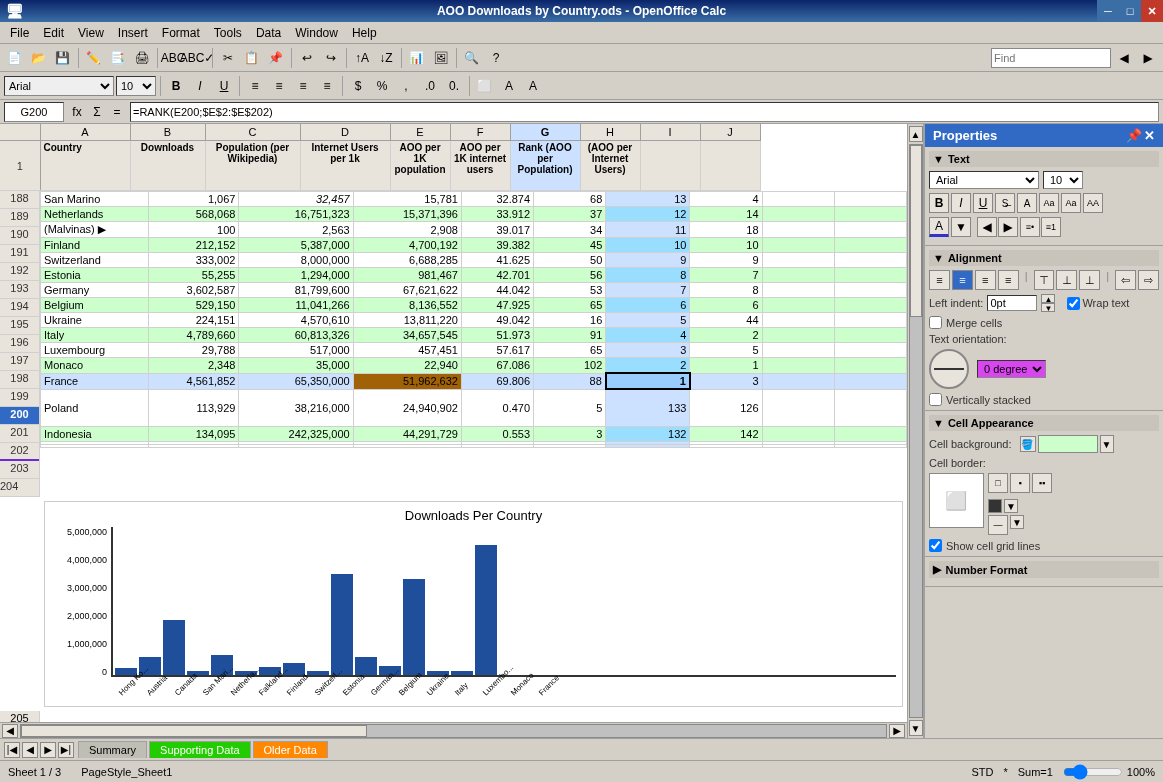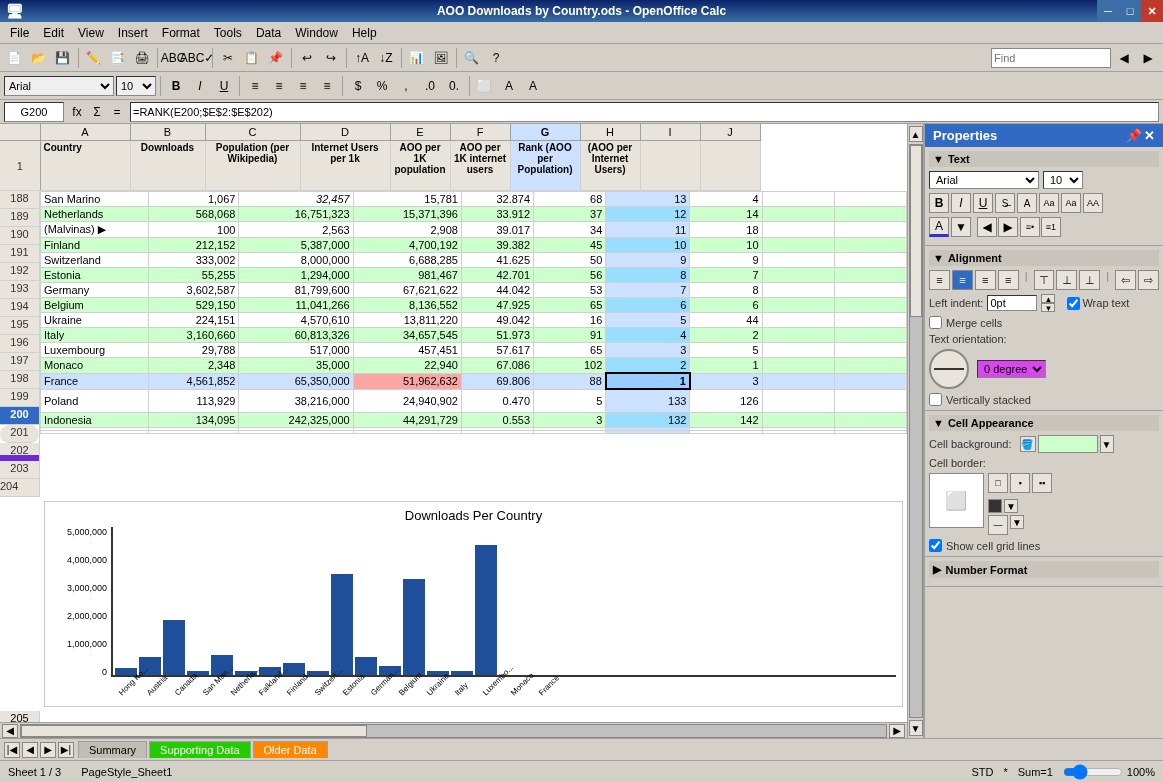--- a/index.html
+++ b/index.html
@@ -452,22 +452,22 @@
           <div style="height:18px; border-bottom:1px solid #d0d0d0; text-align:center; font-size:11px; padding:1px 0; color:#333; background:#e8e4dc;">191</div>
           <div style="height:18px; border-bottom:1px solid #d0d0d0; text-align:center; font-size:11px; padding:1px 0; color:#333; background:#e8e4dc;">192</div>
           <div style="height:18px; border-bottom:1px solid #d0d0d0; text-align:center; font-size:11px; padding:1px 0; color:#333; background:#e8e4dc;">193</div>
           <div style="height:18px; border-bottom:1px solid #d0d0d0; text-align:center; font-size:11px; padding:1px 0; color:#333; background:#e8e4dc;">194</div>
           <div style="height:18px; border-bottom:1px solid #d0d0d0; text-align:center; font-size:11px; padding:1px 0; color:#333; background:#e8e4dc;">195</div>
           <div style="height:18px; border-bottom:1px solid #d0d0d0; text-align:center; font-size:11px; padding:1px 0; color:#333; background:#e8e4dc;">196</div>
           <div style="height:18px; border-bottom:1px solid #d0d0d0; text-align:center; font-size:11px; padding:1px 0; color:#333; background:#e8e4dc;">197</div>
           <div style="height:18px; border-bottom:1px solid #d0d0d0; text-align:center; font-size:11px; padding:1px 0; color:#333; background:#e8e4dc;">198</div>
           <div style="height:18px; border-bottom:1px solid #d0d0d0; text-align:center; font-size:11px; padding:1px 0; color:#333; background:#e8e4dc;">199</div>
           <div style="height:18px; border-bottom:1px solid #d0d0d0; text-align:center; font-size:11px; padding:1px 0; color:#333; background:#316ac5; color:white; font-weight:bold;">200</div>
-          <div style="height:18px; border-bottom:1px solid #d0d0d0; text-align:center; font-size:11px; padding:1px 0; color:#333; background:#e8e4dc;border-radius:9px;">201</div>
-          <div style="height:18px; border-bottom:6px solid #6d28d9; text-align:center; font-size:11px; padding:1px 0; color:#333; background:#e8e4dc;">202</div>
+          <div style="height:18px; border-bottom:1px solid #d0d0d0; text-align:center; font-size:11px; padding:1px 0; color:#333; background:#e8e4dc;">201</div>
+          <div style="height:18px; border-bottom:2px solid #6d28d9; text-align:center; font-size:11px; padding:1px 0; color:#333; background:#e8e4dc;">202</div>
           <div style="height:18px; border-bottom:1px solid #d0d0d0; text-align:center; font-size:11px; padding:1px 0; color:#333; background:#e8e4dc;">203</div>
           <div style="height:18px; border-bottom:1px solid #d0d0d0; text-align:left; font-size:11px; padding:1px 0; color:#333; background:#e8e4dc;">204</div>
         </div>
         <div style="flex:1; overflow:hidden;">
 
           <table style="table-layout:fixed; border-collapse:collapse; width:100%;">
             <colgroup>
               <col style="width:90px">
               <col style="width:75px">
               <col style="width:95px">
@@ -583,21 +583,21 @@
                   <td style="border: 1px solid rgb(208, 208, 208); padding: 1px 3px; font-size: 11px; background: white; text-align: right; white-space: nowrap; overflow: hidden;">13,811,220</td>
                   <td style="border: 1px solid rgb(208, 208, 208); padding: 1px 3px; font-size: 11px; background: white; text-align: right; white-space: nowrap; overflow: hidden;">49.042</td>
                   <td style="border: 1px solid rgb(208, 208, 208); padding: 1px 3px; font-size: 11px; background: white; text-align: right; white-space: nowrap; overflow: hidden;">16</td>
                   <td style="border: 1px solid rgb(208, 208, 208); padding: 1px 3px; font-size: 11px; background: rgb(204, 224, 255); text-align: right; white-space: nowrap; overflow: hidden;">5</td>
                   <td style="border: 1px solid rgb(208, 208, 208); padding: 1px 3px; font-size: 11px; background: white; text-align: right; white-space: nowrap; overflow: hidden;">44</td>
                   <td style="border: 1px solid rgb(208, 208, 208); padding: 1px 3px; font-size: 11px; background: white; text-align: left; white-space: nowrap; overflow: hidden;"></td>
                   <td style="border: 1px solid rgb(208, 208, 208); padding: 1px 3px; font-size: 11px; background: white; text-align: left; white-space: nowrap; overflow: hidden;"></td>
                 </tr>
                 <tr>
                   <td style="border: 1px solid rgb(208, 208, 208); padding: 1px 3px; font-size: 11px; background: rgb(204, 255, 204); text-align: left; white-space: nowrap; overflow: hidden;">Italy</td>
-                  <td style="border: 1px solid rgb(208, 208, 208); padding: 1px 3px; font-size: 11px; background: rgb(204, 255, 204); text-align: right; white-space: nowrap; overflow: hidden;">3,160,660</td>
+                  <td style="border: 1px solid rgb(208, 208, 208); padding: 1px 3px; font-size: 11px; background: rgb(204, 255, 204); text-align: right; white-space: nowrap; overflow: hidden;">4,789,660</td>
                   <td style="border: 1px solid rgb(208, 208, 208); padding: 1px 3px; font-size: 11px; background: rgb(204, 255, 204); text-align: right; white-space: nowrap; overflow: hidden;">60,813,326</td>
                   <td style="border: 1px solid rgb(208, 208, 208); padding: 1px 3px; font-size: 11px; background: rgb(204, 255, 204); text-align: right; white-space: nowrap; overflow: hidden;">34,657,545</td>
                   <td style="border: 1px solid rgb(208, 208, 208); padding: 1px 3px; font-size: 11px; background: rgb(204, 255, 204); text-align: right; white-space: nowrap; overflow: hidden;">51.973</td>
                   <td style="border: 1px solid rgb(208, 208, 208); padding: 1px 3px; font-size: 11px; background: rgb(204, 255, 204); text-align: right; white-space: nowrap; overflow: hidden;">91</td>
                   <td style="border: 1px solid rgb(208, 208, 208); padding: 1px 3px; font-size: 11px; background: rgb(153, 221, 255); text-align: right; white-space: nowrap; overflow: hidden;">4</td>
                   <td style="border: 1px solid rgb(208, 208, 208); padding: 1px 3px; font-size: 11px; background: rgb(204, 255, 204); text-align: right; white-space: nowrap; overflow: hidden;">2</td>
                   <td style="border: 1px solid rgb(208, 208, 208); padding: 1px 3px; font-size: 11px; background: rgb(204, 255, 204); text-align: left; white-space: nowrap; overflow: hidden;"></td>
                   <td style="border: 1px solid rgb(208, 208, 208); padding: 1px 3px; font-size: 11px; background: rgb(204, 255, 204); text-align: left; white-space: nowrap; overflow: hidden;"></td>
                 </tr>
                 <tr>
@@ -621,37 +621,37 @@
                   <td style="border: 1px solid rgb(208, 208, 208); padding: 1px 3px; font-size: 11px; background: rgb(204, 255, 204); text-align: right; white-space: nowrap; overflow: hidden;">102</td>
                   <td style="border: 1px solid rgb(208, 208, 208); padding: 1px 3px; font-size: 11px; background: rgb(153, 221, 255); text-align: right; white-space: nowrap; overflow: hidden;">2</td>
                   <td style="border: 1px solid rgb(208, 208, 208); padding: 1px 3px; font-size: 11px; background: rgb(204, 255, 204); text-align: right; white-space: nowrap; overflow: hidden;">1</td>
                   <td style="border: 1px solid rgb(208, 208, 208); padding: 1px 3px; font-size: 11px; background: rgb(204, 255, 204); text-align: left; white-space: nowrap; overflow: hidden;"></td>
                   <td style="border: 1px solid rgb(208, 208, 208); padding: 1px 3px; font-size: 11px; background: rgb(204, 255, 204); text-align: left; white-space: nowrap; overflow: hidden;"></td>
                 </tr>
                 <tr>
                   <td style="border: 1px solid rgb(208, 208, 208); padding: 1px 3px; font-size: 11px; background: rgb(204, 224, 255); text-align: left; white-space: nowrap; overflow: hidden;">France</td>
                   <td style="border: 1px solid rgb(208, 208, 208); padding: 1px 3px; font-size: 11px; background: rgb(204, 224, 255); text-align: right; white-space: nowrap; overflow: hidden;">4,561,852</td>
                   <td style="border: 1px solid rgb(208, 208, 208); padding: 1px 3px; font-size: 11px; background: rgb(204, 224, 255); text-align: right; white-space: nowrap; overflow: hidden;">65,350,000</td>
-                  <td style="border: 1px solid rgb(208, 208, 208); padding: 1px 3px; font-size: 11px; background: #fca5a5; text-align: right; white-space: nowrap; overflow: hidden;">51,962,632</td>
+                  <td style="border: 1px solid rgb(208, 208, 208); padding: 1px 3px; font-size: 11px; background: #a16207; text-align: right; white-space: nowrap; overflow: hidden;">51,962,632</td>
                   <td style="border: 1px solid rgb(208, 208, 208); padding: 1px 3px; font-size: 11px; background: rgb(204, 224, 255); text-align: right; white-space: nowrap; overflow: hidden;">69.806</td>
                   <td style="border: 1px solid rgb(208, 208, 208); padding: 1px 3px; font-size: 11px; background: rgb(204, 224, 255); text-align: right; white-space: nowrap; overflow: hidden;">88</td>
                   <td style="border: 2px solid rgb(0, 0, 0); padding: 1px 3px; font-size: 11px; background: rgb(153, 204, 255); text-align: right; white-space: nowrap; overflow: hidden; font-weight: bold;">1</td>
                   <td style="border: 1px solid rgb(208, 208, 208); padding: 1px 3px; font-size: 11px; background: rgb(204, 224, 255); text-align: right; white-space: nowrap; overflow: hidden;">3</td>
                   <td style="border: 1px solid rgb(208, 208, 208); padding: 1px 3px; font-size: 11px; background: rgb(204, 224, 255); text-align: left; white-space: nowrap; overflow: hidden;"></td>
                   <td style="border: 1px solid rgb(208, 208, 208); padding: 1px 3px; font-size: 11px; background: rgb(204, 224, 255); text-align: left; white-space: nowrap; overflow: hidden;"></td>
                 </tr>
                 <tr>
                   <td style="border: 1px solid rgb(208, 208, 208); padding: 1px 3px; font-size: 11px; background: white; text-align: left; white-space: nowrap; overflow: hidden;">Poland</td>
                   <td style="border: 1px solid rgb(208, 208, 208); padding: 1px 3px; font-size: 11px; background: white; text-align: right; white-space: nowrap; overflow: hidden;">113,929</td>
                   <td style="border: 1px solid rgb(208, 208, 208); padding: 1px 3px; font-size: 11px; background: white; text-align: right; white-space: nowrap; overflow: hidden;">38,216,000</td>
                   <td style="border: 1px solid rgb(208, 208, 208); padding: 1px 3px; font-size: 11px; background: white; text-align: right; white-space: nowrap; overflow: hidden;">24,940,902</td>
                   <td style="border: 1px solid rgb(208, 208, 208); padding: 1px 3px; font-size: 11px; background: white; text-align: right; white-space: nowrap; overflow: hidden;">0.470</td>
                   <td style="border: 1px solid rgb(208, 208, 208); padding: 1px 3px; font-size: 11px; background: white; text-align: right; white-space: nowrap; overflow: hidden;">5</td>
                   <td style="border: 1px solid rgb(208, 208, 208); padding: 1px 3px; font-size: 11px; background: rgb(204, 224, 255); text-align: right; white-space: nowrap; overflow: hidden;">133</td>
-                  <td style="border: 1px solid rgb(208, 208, 208); padding: 5px 3px; font-size: 11px; background: white; text-align: right; white-space: nowrap; overflow: hidden;">126</td>
+                  <td style="border: 1px solid rgb(208, 208, 208); padding: 12px 3px; font-size: 11px; background: white; text-align: right; white-space: nowrap; overflow: hidden;">126</td>
                   <td style="border: 1px solid rgb(208, 208, 208); padding: 1px 3px; font-size: 11px; background: white; text-align: left; white-space: nowrap; overflow: hidden;"></td>
                   <td style="border: 1px solid rgb(208, 208, 208); padding: 1px 3px; font-size: 11px; background: white; text-align: left; white-space: nowrap; overflow: hidden;"></td>
                 </tr>
                 <tr>
                   <td style="border: 1px solid rgb(208, 208, 208); padding: 1px 3px; font-size: 11px; background: rgb(204, 255, 204); text-align: left; white-space: nowrap; overflow: hidden;">Indonesia</td>
                   <td style="border: 1px solid rgb(208, 208, 208); padding: 1px 3px; font-size: 11px; background: rgb(204, 255, 204); text-align: right; white-space: nowrap; overflow: hidden;">134,095</td>
                   <td style="border: 1px solid rgb(208, 208, 208); padding: 1px 3px; font-size: 11px; background: rgb(204, 255, 204); text-align: right; white-space: nowrap; overflow: hidden;">242,325,000</td>
                   <td style="border: 1px solid rgb(208, 208, 208); padding: 1px 3px; font-size: 11px; background: rgb(204, 255, 204); text-align: right; white-space: nowrap; overflow: hidden;">44,291,729</td>
                   <td style="border: 1px solid rgb(208, 208, 208); padding: 1px 3px; font-size: 11px; background: rgb(204, 255, 204); text-align: right; white-space: nowrap; overflow: hidden;">0.553</td>
                   <td style="border: 1px solid rgb(208, 208, 208); padding: 1px 3px; font-size: 11px; background: rgb(204, 255, 204); text-align: right; white-space: nowrap; overflow: hidden;">3</td>

